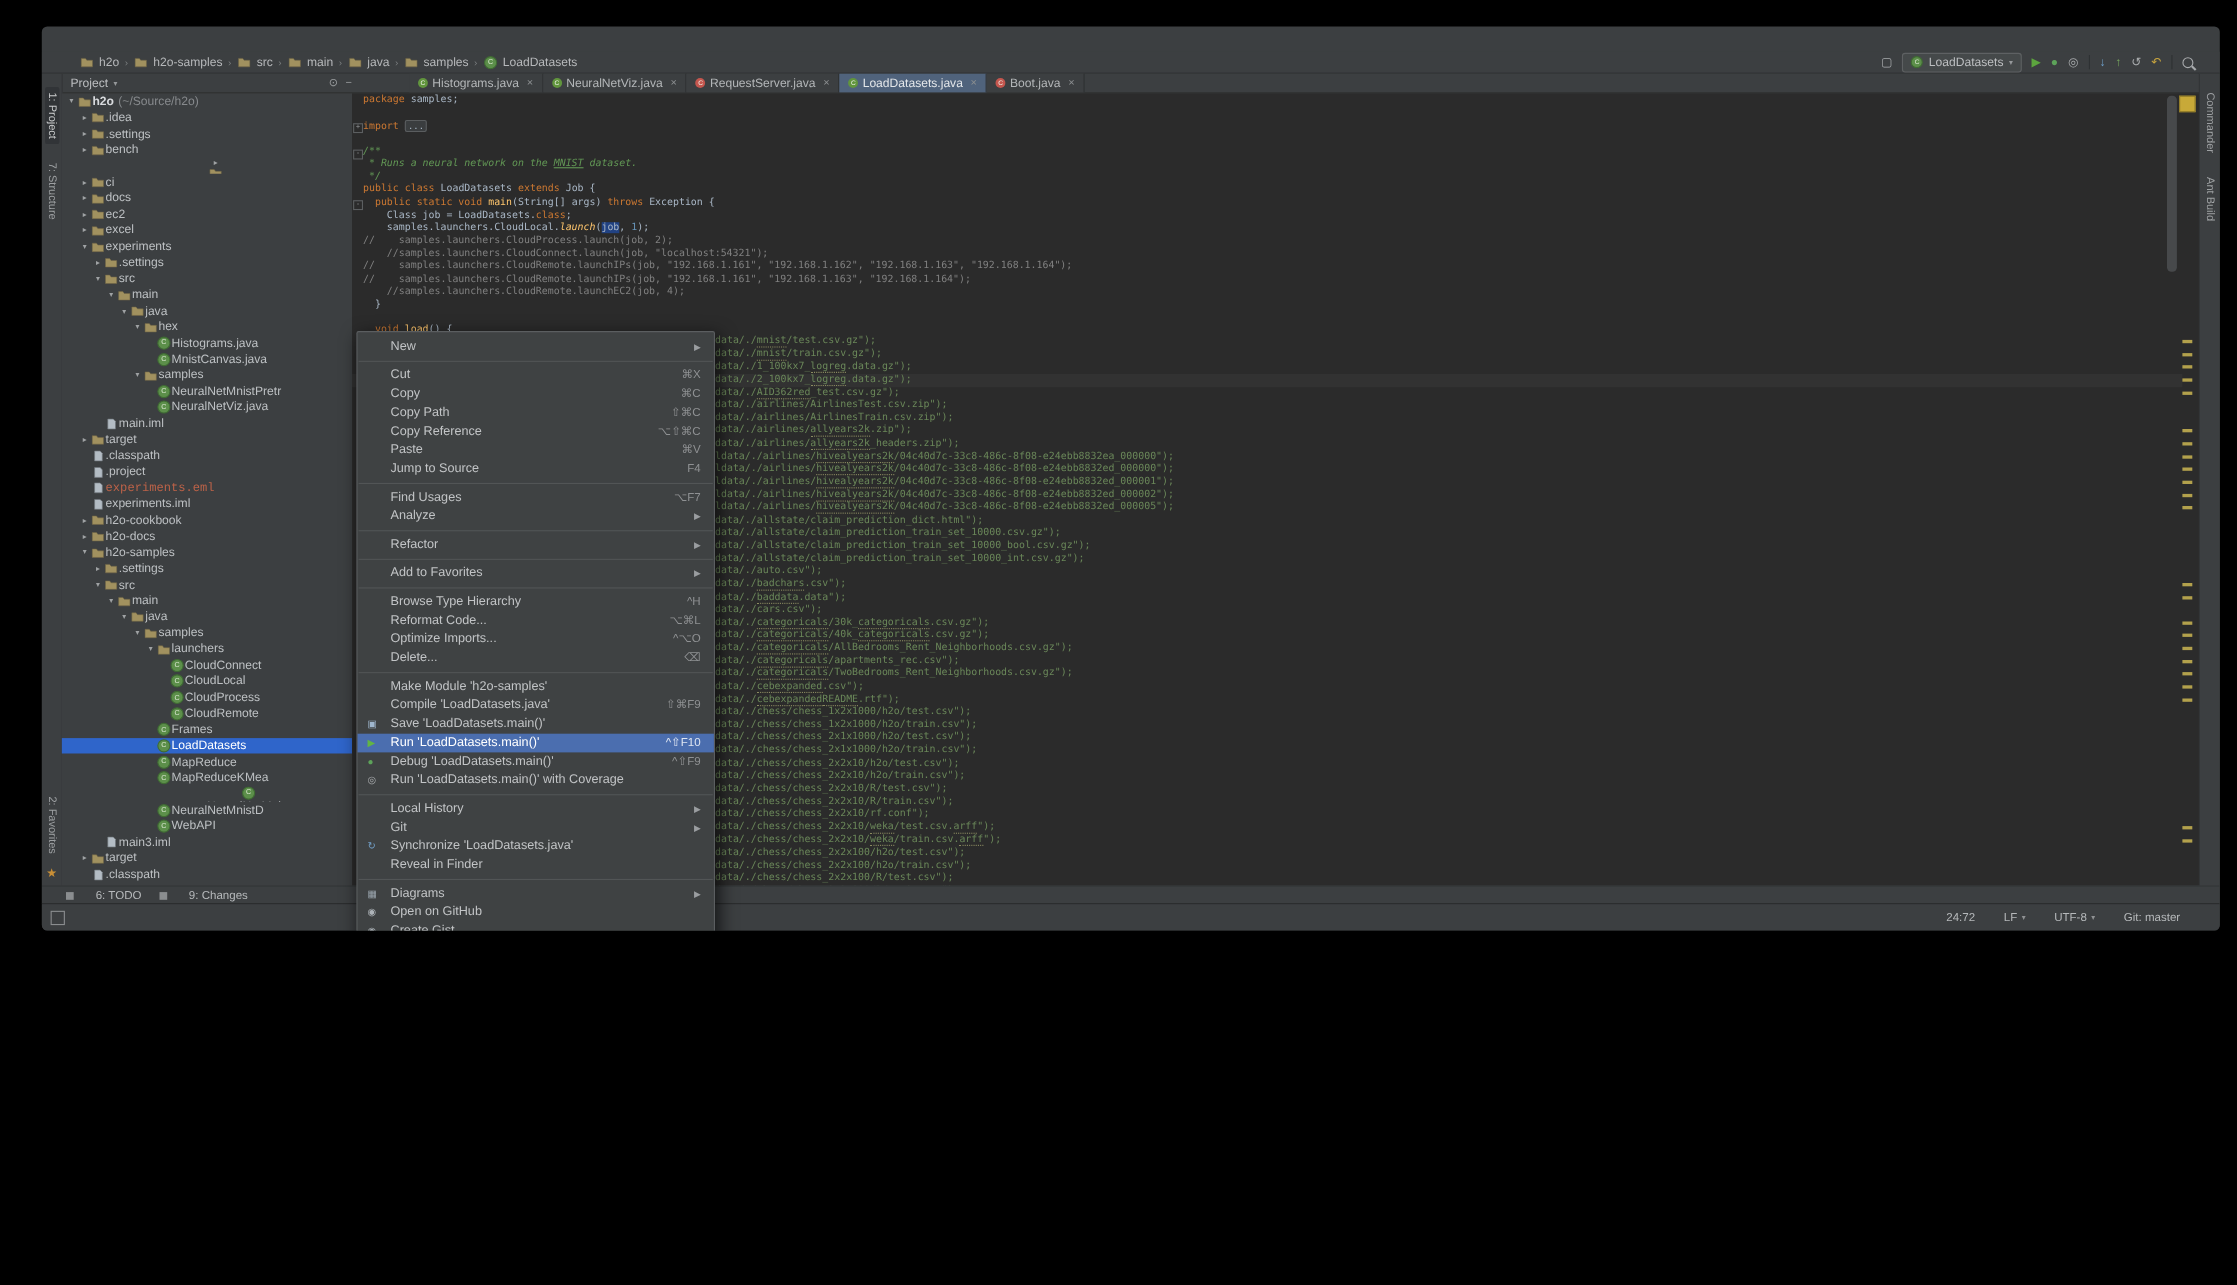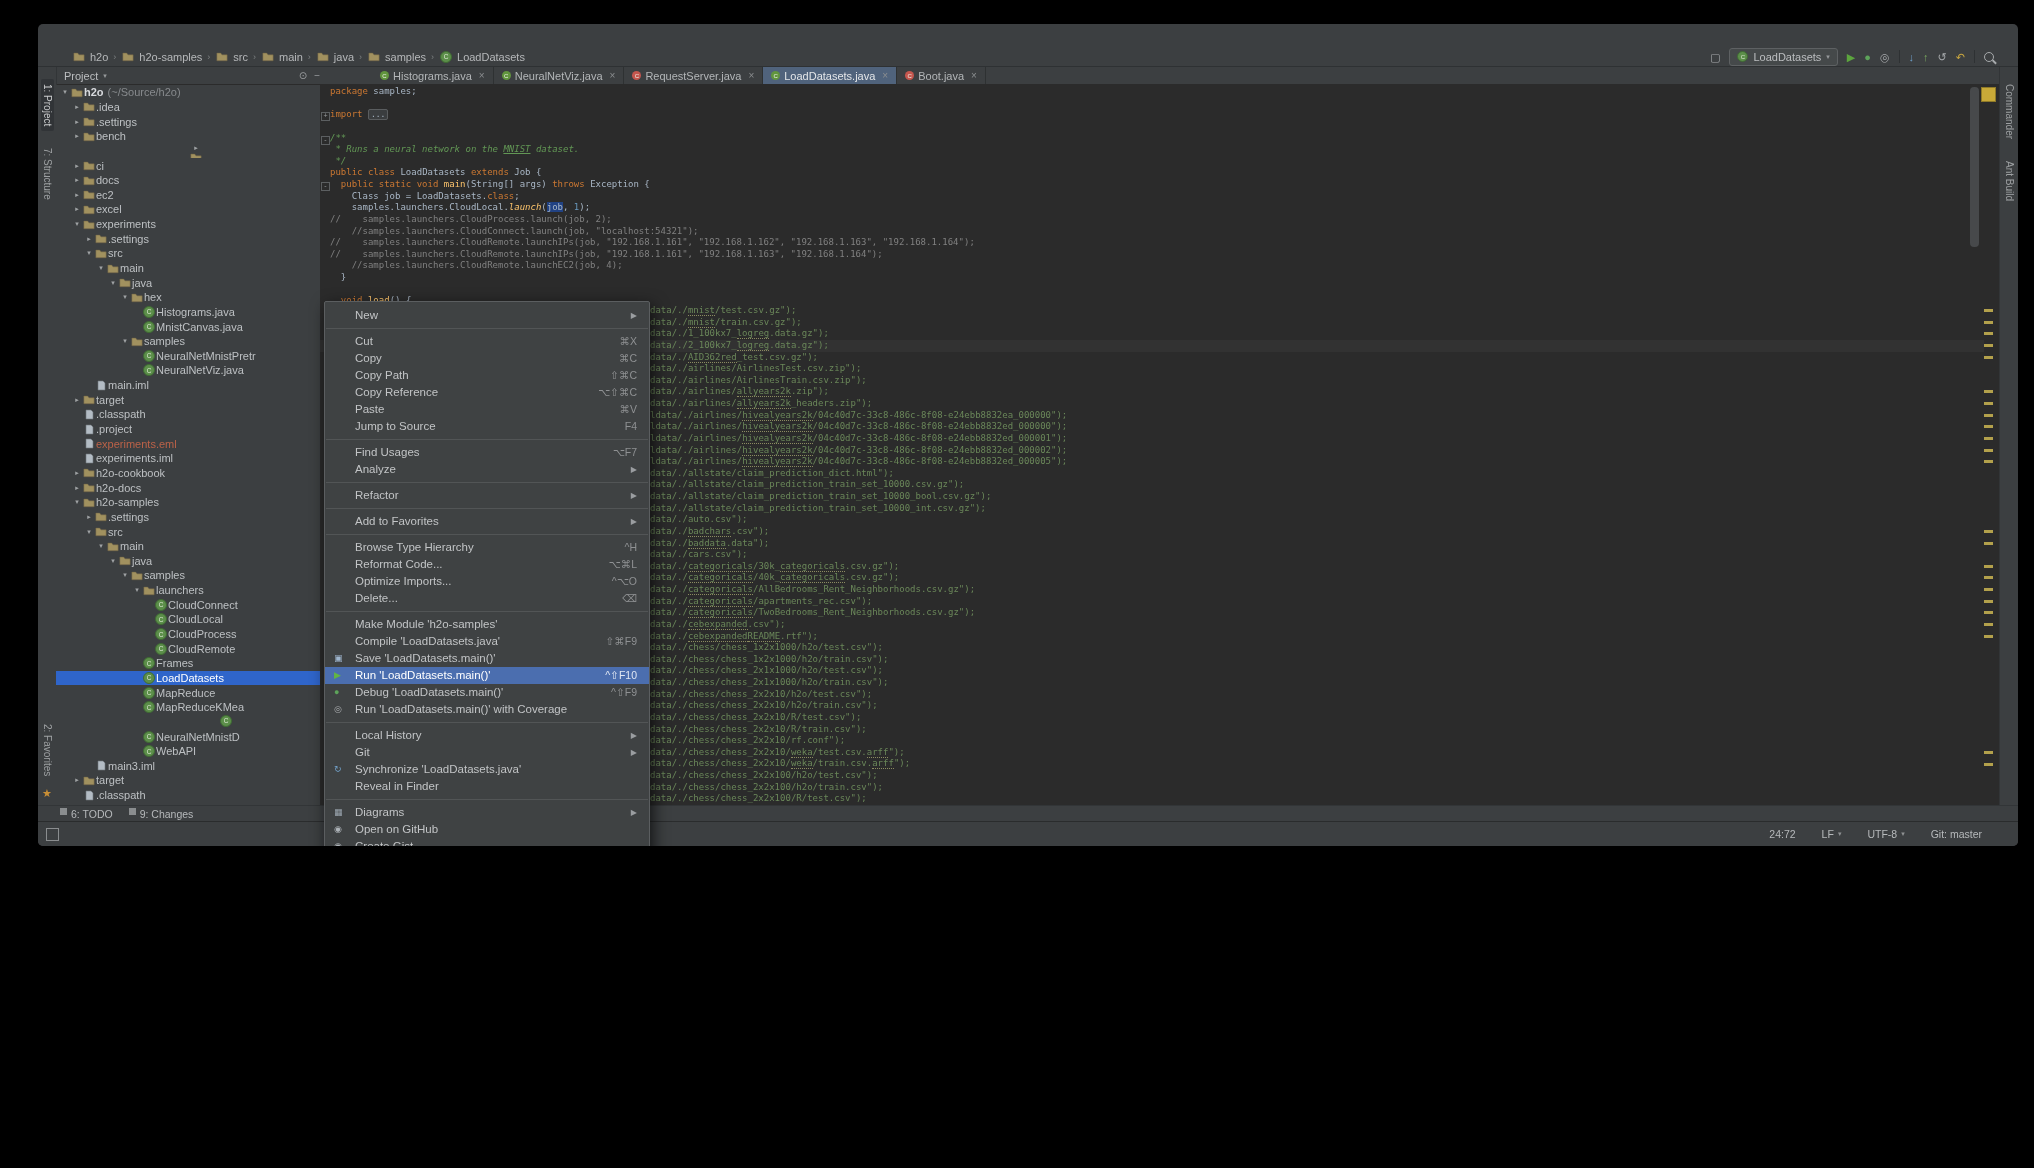--- a/index.html
+++ b/index.html
@@ -93,21 +93,21 @@
   .mitem.hl .msc{color:#dfe6f2;}
   .msub{margin-left:auto;color:#9a9da0;font-size:8px;}
   .micon{position:absolute;left:9px;top:0;height:17px;display:flex;align-items:center;font-size:9px;}
   .mi-run{color:#62b543}.mi-debug{color:#5da35a}.mi-cov{color:#a7aaac}
   .mi-sync{color:#72a0c8}.mi-diag{color:#9aa5ae}.mi-gh{color:#aeb4b9}.mi-save{color:#9fb6ce}
   .msep{height:1px;background:#525556;margin:4px 1px;}
   
   .bstripe{position:absolute;left:0;right:0;bottom:24px;height:16px;background:#3c3f41;
        border-top:1px solid #323537;display:flex;align-items:center;font-size:10.5px;color:#b6b9bb;z-index:10;}
   .bleft{display:flex;gap:16px;padding-left:22px;}
-  .bbtn{display:flex;align-items:flex-start;gap:4px;}
+  .bbtn{display:flex;align-items:center;gap:20px;}
   .bico{width:7px;height:7px;background:#8a8d8f;display:inline-block;}
   .bico.green{background:#6a8759}
   .bright{margin-left:auto;padding-right:58px;display:flex;align-items:center;gap:4px;margin-top:28px;}
   .statusbar{position:absolute;left:0;right:0;bottom:0;height:24px;background:#3c3f41;
        border-top:1px solid #2a2c2d;display:flex;align-items:center;font-size:10.5px;color:#b6b9bb;z-index:10;}
   .sq{width:11px;height:11px;border:1px solid #8a8d8f;margin-left:8px;}
   .sitems{margin-left:auto;display:flex;gap:26px;padding-right:36px;}
   .sitem{display:flex;align-items:center;}
   .chev{font-size:7px;color:#8f9193;margin-left:4px;}
   svg{display:block;}
@@ -457,21 +457,21 @@
         </span>
         <span>.project</span>
       </div>
       <div class="trow" style="padding-left: 16px;">
         <span class="arrow"></span>
         <span class="ticon">
           <svg width="9" height="11" viewBox="0 0 9 11">
             <path d="M1 1h5l2 2v7H1z" fill="#b3bcc4" stroke="#6f767c" stroke-width="0.6"></path>
           </svg>
         </span>
-        <span style="color: rgb(188, 98, 72);">experiments.eml</span>
+        <span style="color: rgb(188, 98, 72); font-family: Liberation Mono, monospace;">experiments.eml</span>
       </div>
       <div class="trow" style="padding-left: 16px;">
         <span class="arrow"></span>
         <span class="ticon">
           <svg width="9" height="11" viewBox="0 0 9 11">
             <path d="M1 1h5l2 2v7H1z" fill="#b3bcc4" stroke="#6f767c" stroke-width="0.6"></path>
           </svg>
         </span>
         <span>experiments.iml</span>
       </div>

